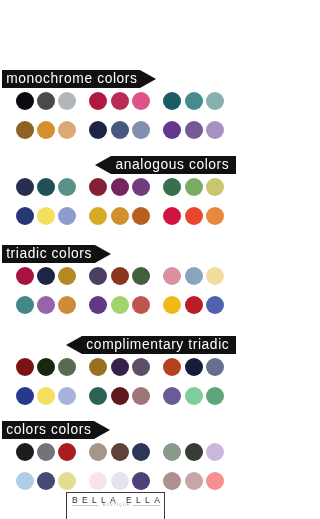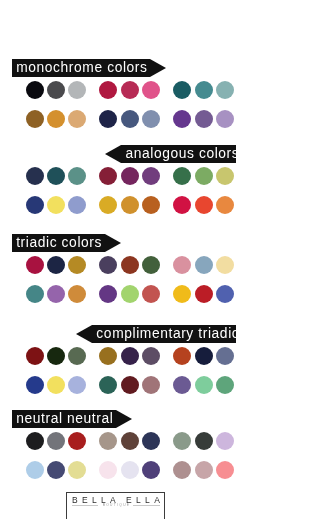--- a/index.html
+++ b/index.html
@@ -2,21 +2,21 @@
 <html><head>
 <meta charset="utf-8">
 <title>how to match colors</title>
 <style>
 html,body{margin:0;padding:0;}
 body{width:236px;height:519px;background:#fff;font-family:"Liberation Sans",sans-serif;overflow:hidden;}
 #page{position:relative;width:236px;height:519px;background:#fff;}
 .header{position:absolute;left:5.4px;top:15.4px;width:222.5px;}
 .rule{height:1px;background:#1a1a1a;width:100%;}
 .title{font-size:22px;line-height:24.6px;color:#111;text-align:center;letter-spacing:0.85px;font-weight:400;padding:0 0 0 0.85px;}
-.section{position:absolute;left:12px;width:236px;}
+.section{position:absolute;left:2px;width:236px;margin-top:11px;}
 .band{position:relative;height:18.2px;font-size:0;}
 .band.align-left{text-align:left;}
 .band.align-right{text-align:right;}
 .banner{display:inline-block;position:relative;height:18.2px;background:#111;}
 .banner-label{display:block;color:#fff;font-size:13.8px;line-height:18.2px;white-space:nowrap;letter-spacing:0.6px;}
 .banner.arrow-right .banner-label{padding:0 2.5px 0 4.2px;}
 .banner.arrow-left .banner-label{padding:0 8.7px 0 4.4px;}
 .banner.arrow-right:after{content:"";position:absolute;left:100%;top:0;border-top:9.1px solid transparent;border-bottom:9.1px solid transparent;border-left:16.3px solid #111;}
 .banner.arrow-left:before{content:"";position:absolute;right:100%;top:0;border-top:9.1px solid transparent;border-bottom:9.1px solid transparent;border-right:16.3px solid #111;}
 .swatches{position:absolute;left:13.6px;top:22px;width:212px;}
@@ -145,21 +145,21 @@
           <span class="dot" style="background: rgb(97, 27, 32);"></span>
           <span class="dot" style="background: rgb(160, 116, 120);"></span>
           <span class="dot grp-start" style="background: rgb(107, 90, 147);"></span>
           <span class="dot" style="background: rgb(126, 205, 156);"></span>
           <span class="dot" style="background: rgb(94, 165, 123);"></span>
         </div>
    </div>
   </section>
   <section class="section" style="top:410px">
    <div class="band align-left">
-    <div class="banner arrow-right"><span class="banner-label">neutral neutral</span></div>
+    <div class="banner arrow-right"><span class="banner-label">colors colors</span></div>
    </div>
    <div class="swatches">
     <div class="dot-row">
           <span class="dot" style="background: rgb(29, 29, 31);"></span>
           <span class="dot" style="background: rgb(115, 116, 122);"></span>
           <span class="dot" style="background: rgb(168, 30, 30);"></span>
           <span class="dot grp-start" style="background: rgb(166, 150, 138);"></span>
           <span class="dot" style="background: rgb(95, 66, 57);"></span>
           <span class="dot" style="background: rgb(45, 53, 88);"></span>
           <span class="dot grp-start" style="background: rgb(138, 154, 138);"></span>

